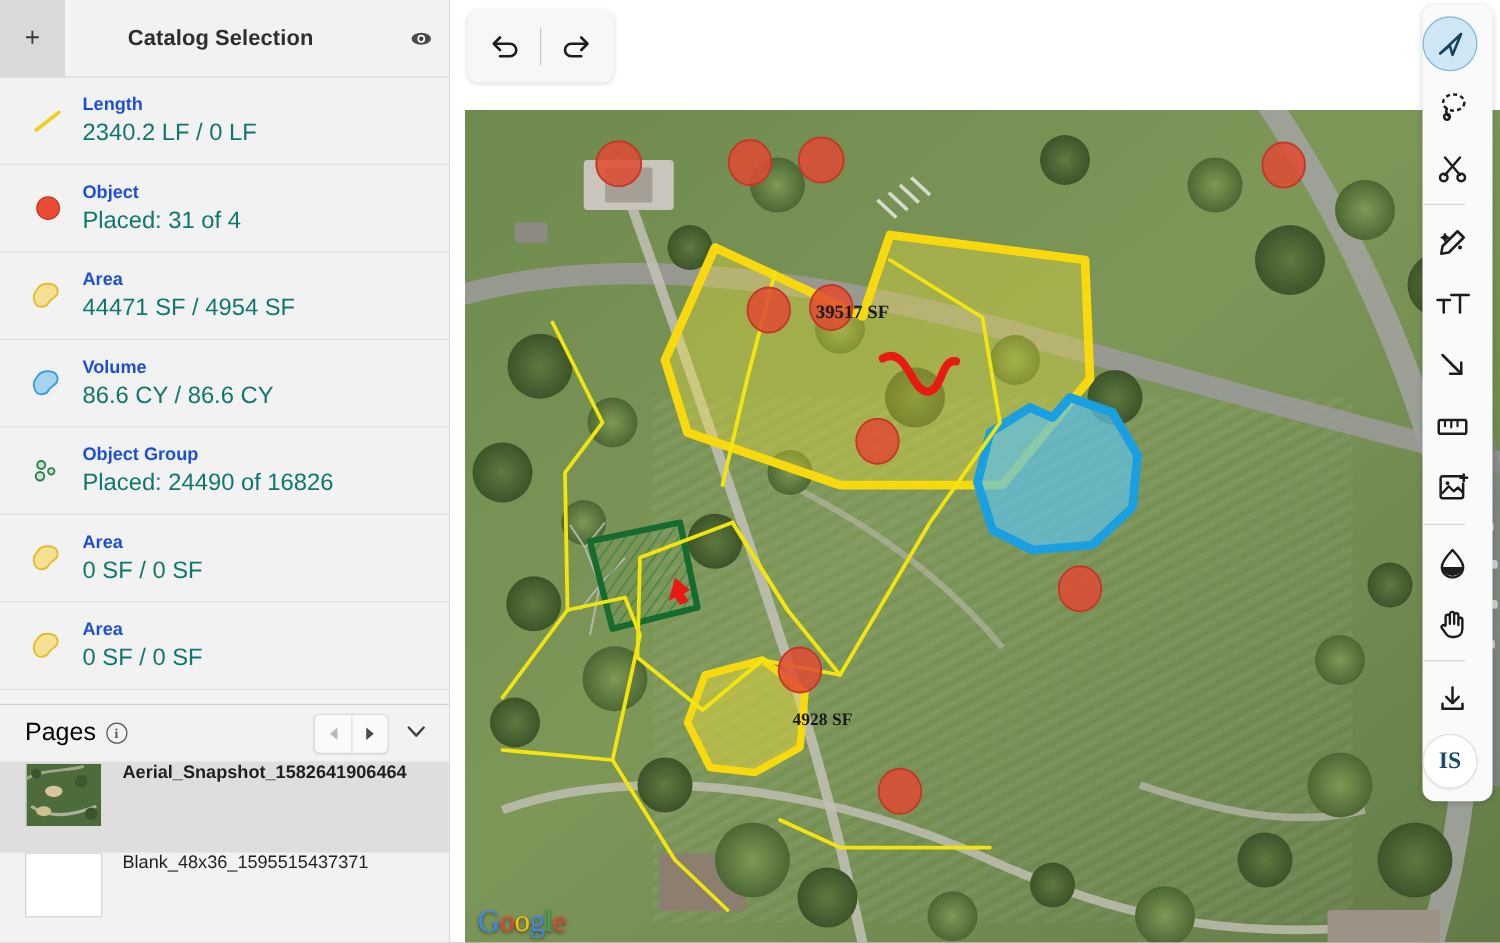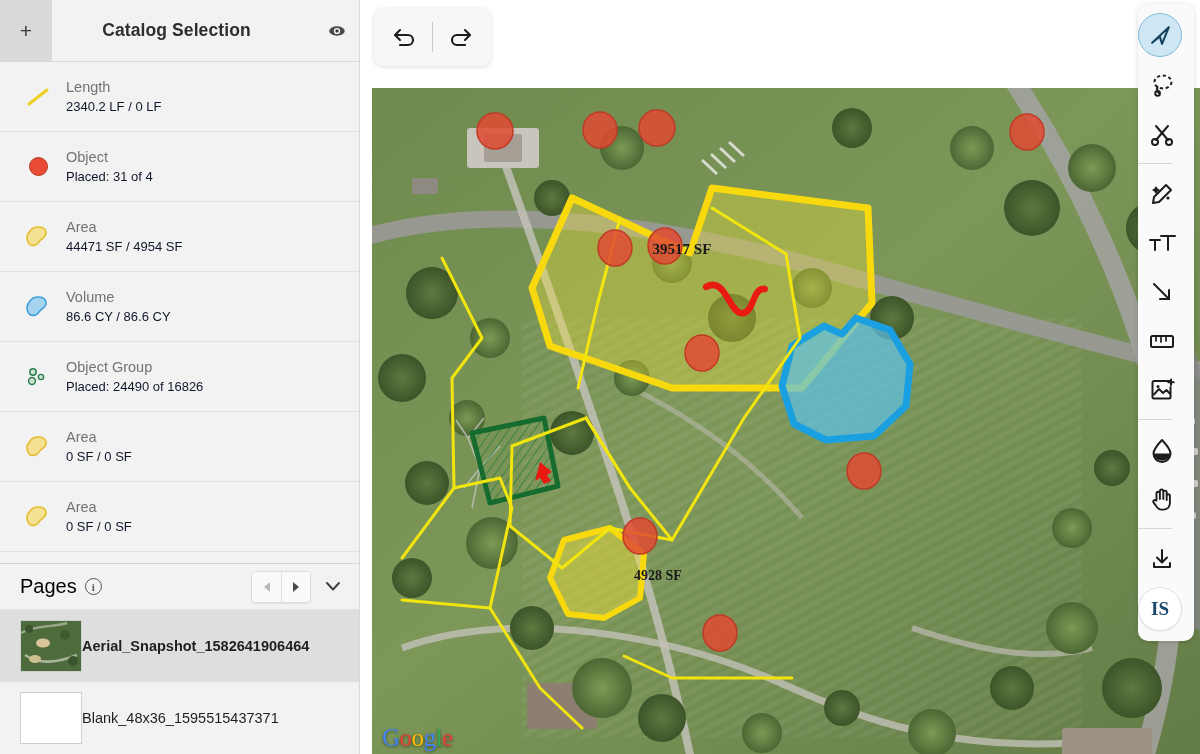--- a/index.html
+++ b/index.html
@@ -53,22 +53,22 @@
     display: flex; align-items: center;
     border-bottom: 1px solid #e0e0e0;
     padding-left: 10px;
     cursor: pointer;
   }
   .cat-icon {
     width: 56px; flex: 0 0 56px;
     display: flex; align-items: center; justify-content: center;
   }
   .cat-text { display: flex; flex-direction: column; gap: 4px; }
-  .cat-label { font-size: 14.5px; font-weight: normal; color: #737373; }
-  .cat-value { font-size: 13px; color: #0f172a; }
+  .cat-label { font-size: 14.5px; font-weight: bold; color: #1d4ed8; }
+  .cat-value { font-size: 19px; color: #0f766e; }
 
   
   .ic-line { width: 26px; height: 26px; }
   .ic-circle {
     width: 19px; height: 19px; border-radius: 50%;
     background: #ea4b34; border: 1px solid #b8381f;
   }
   .ic-blob { width: 28px; height: 26px; }
   .ic-dots { width: 26px; height: 26px; }
 
@@ -106,22 +106,22 @@
     align-items: center; justify-content: center; cursor: pointer;
     background: #fafafa;
   }
   .pg-btn + .pg-btn { border-left: 1px solid #e0e0e0; }
   .tri { width: 0; height: 0; }
   .tri-l { border-top: 5px solid transparent; border-bottom: 5px solid transparent; border-right: 6px solid #b9b9b9; }
   .tri-r { border-top: 5px solid transparent; border-bottom: 5px solid transparent; border-left: 6px solid #4a4a4a; }
   #pager-caret { cursor: pointer; padding: 4px; }
 
   .page-row {
-    height: 72px; display: flex; align-items: center;
-    padding: 0 14px 0 20px; cursor: pointer;
+    height: 72px; display: flex; 
+    padding: 0 14px 0 20px; gap: 16px; cursor: pointer;
   }
   .page-row.sel { background: #dedede; }
   .page-thumb {
     width: 62px; height: 52px; flex: 0 0 62px;
     border: 1px solid #cfcfcf; background: #fff;
     overflow: hidden; position: relative;
   }
   .page-name { font-size: 14.5px; color: #1f1f1f; }
   .page-row.sel .page-name { font-weight: bold; }
 

